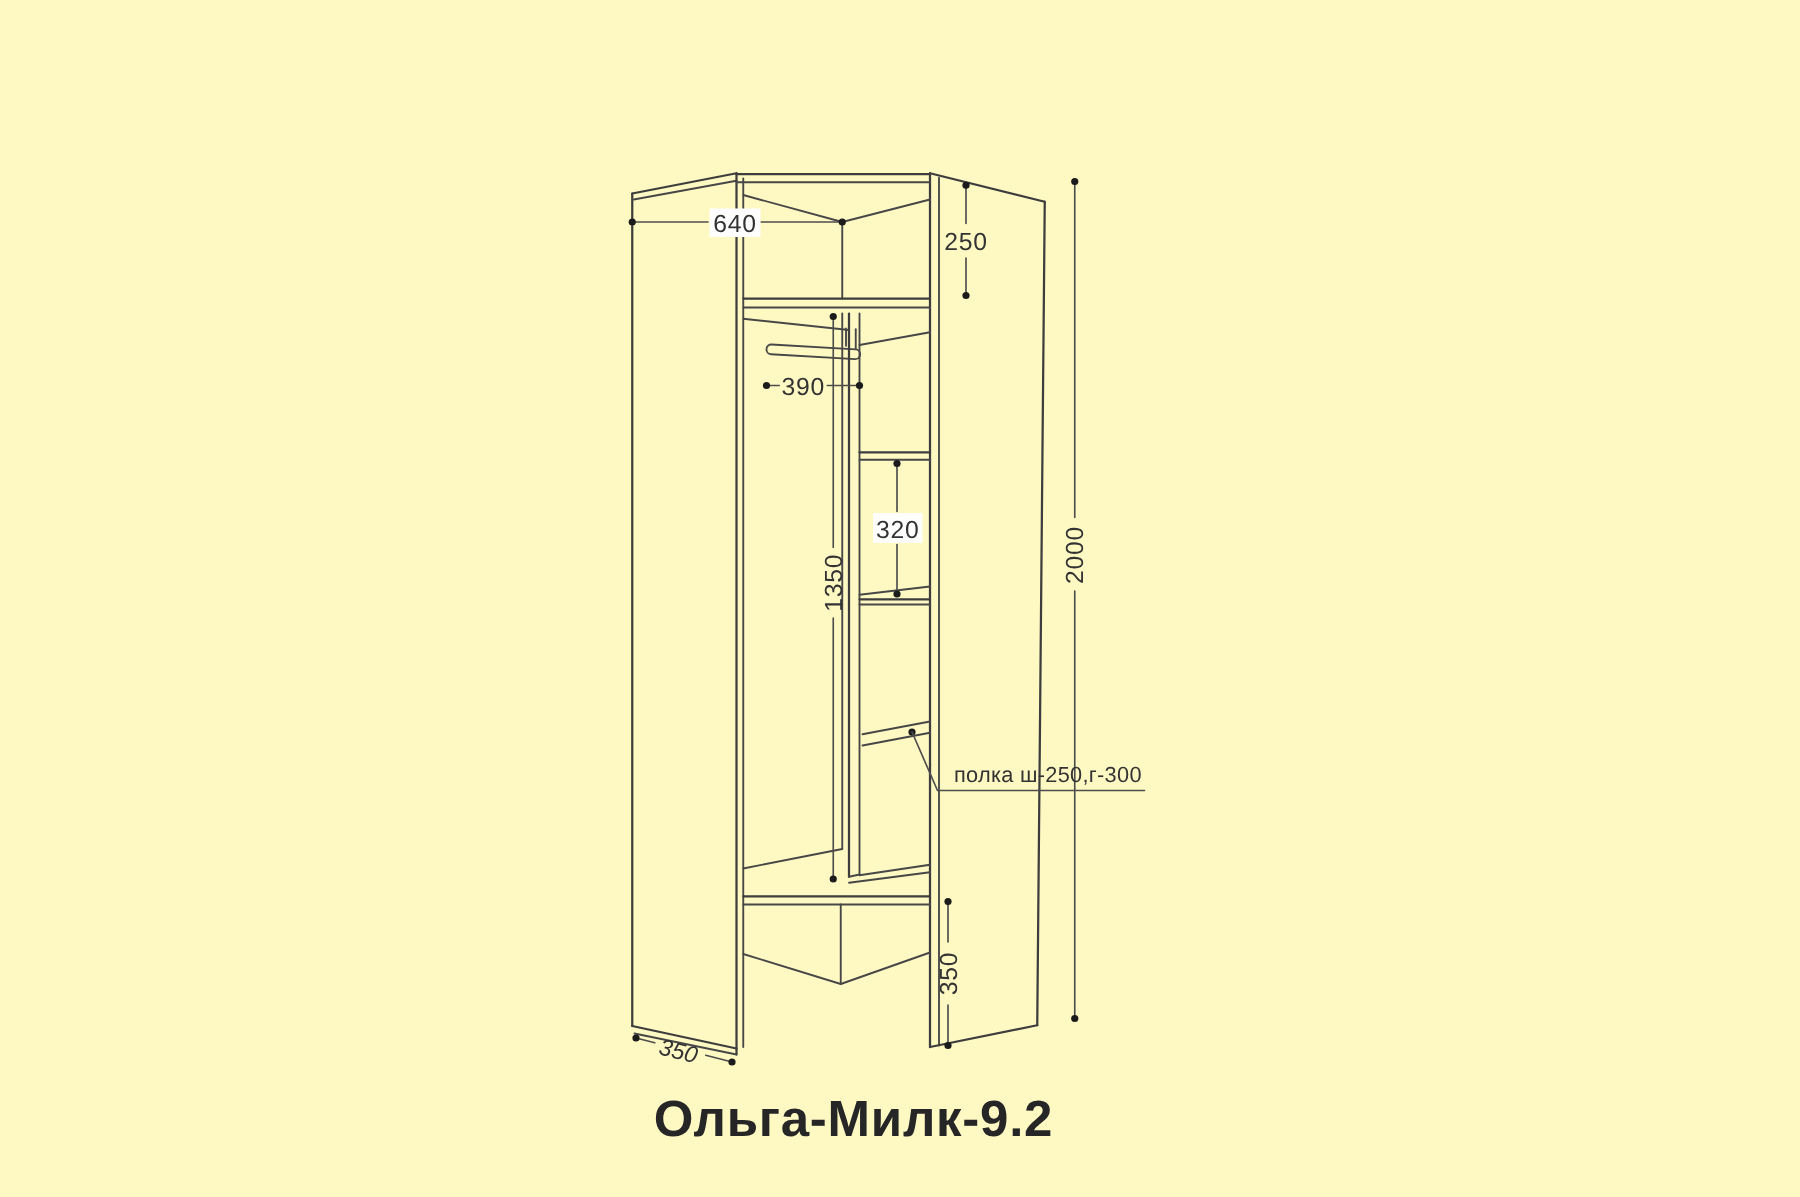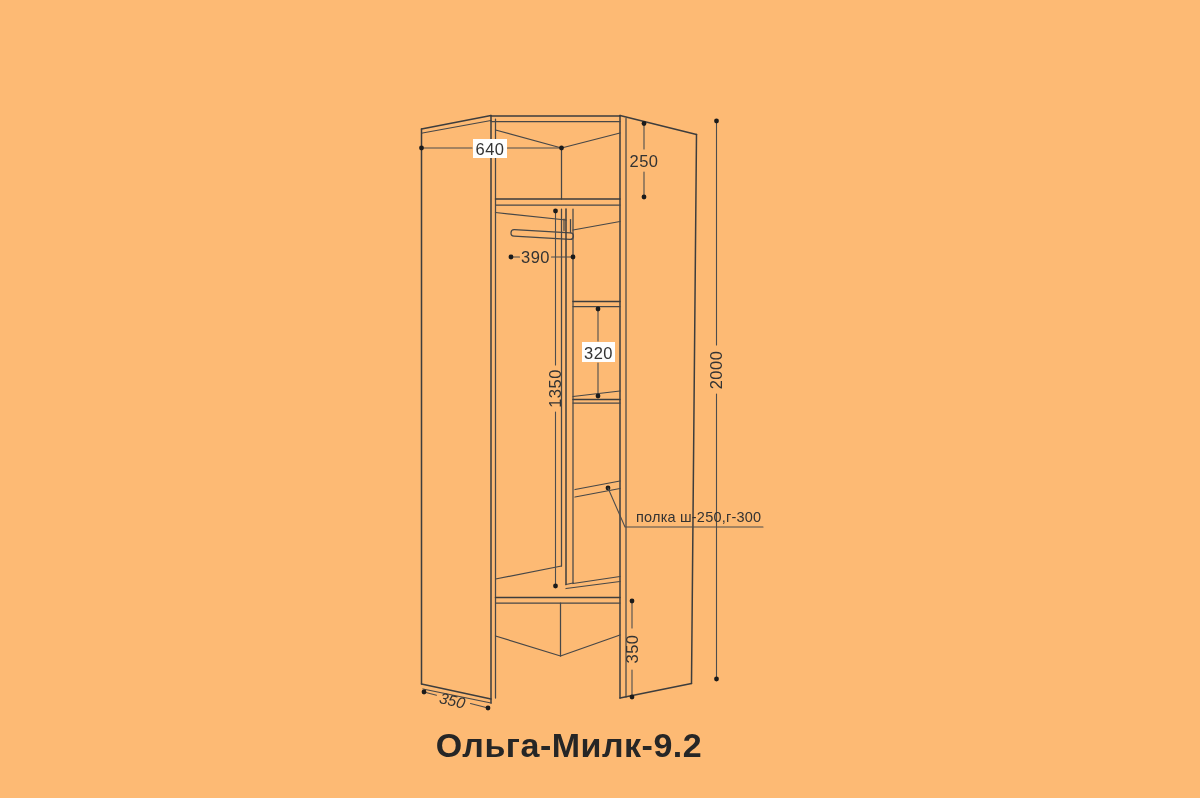--- a/index.html
+++ b/index.html
@@ -1,16 +1,16 @@
 <!DOCTYPE html>
 <html><head>
 <meta charset="utf-8">
 <style>
   html,body{margin:0;padding:0;background:#ffffff;}
-  .page{position:relative;width:1200px;height:798px;background:#fdba74;overflow:hidden;
+  .page{position:relative;width:1200px;height:798px;background:#fef9c3;overflow:hidden;
         font-family:"Liberation Sans", sans-serif;text-decoration:underline;}
   svg{display:block;}
   text{font-family:"Liberation Sans", sans-serif;fill:#333333;}
   .dim-text{font-size:16.5px;letter-spacing:0.5px;}
   .note-text{font-size:14.5px;letter-spacing:0.2px;}
   .title-text{font-size:34px;font-weight:bold;fill:#262626;letter-spacing:0.5px;}
   .slant-text{font-size:15.5px;font-style:italic;}
   .struct{stroke:#3d3d3d;stroke-width:1.5;fill:none;stroke-linecap:round;stroke-linejoin:round;}
   .detail{stroke:#474747;stroke-width:1.25;fill:none;stroke-linecap:round;stroke-linejoin:round;}
   .dim{stroke:#4d4d4d;stroke-width:1.1;fill:none;stroke-linecap:round;}

